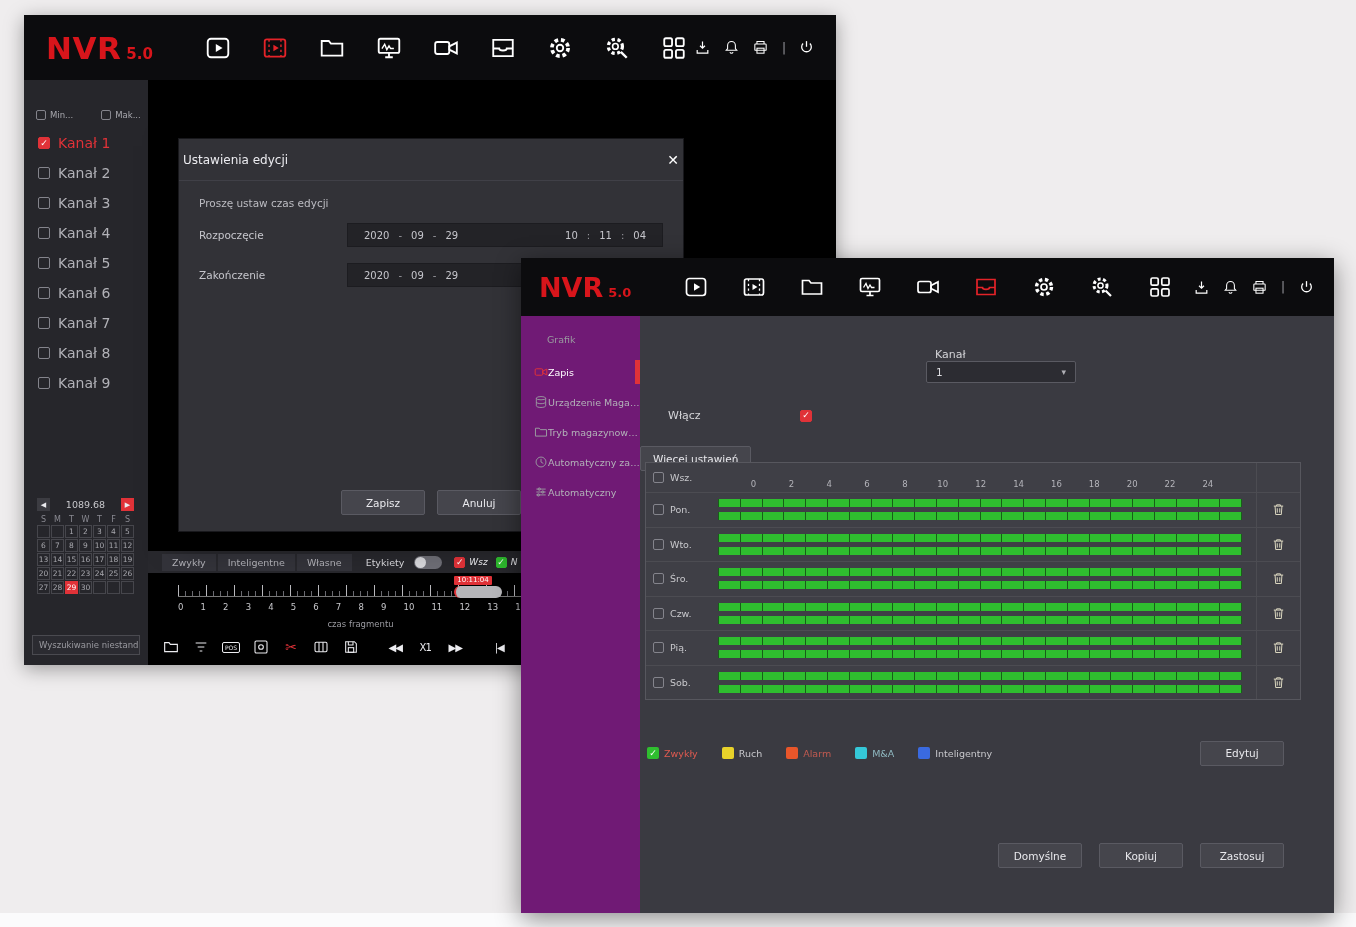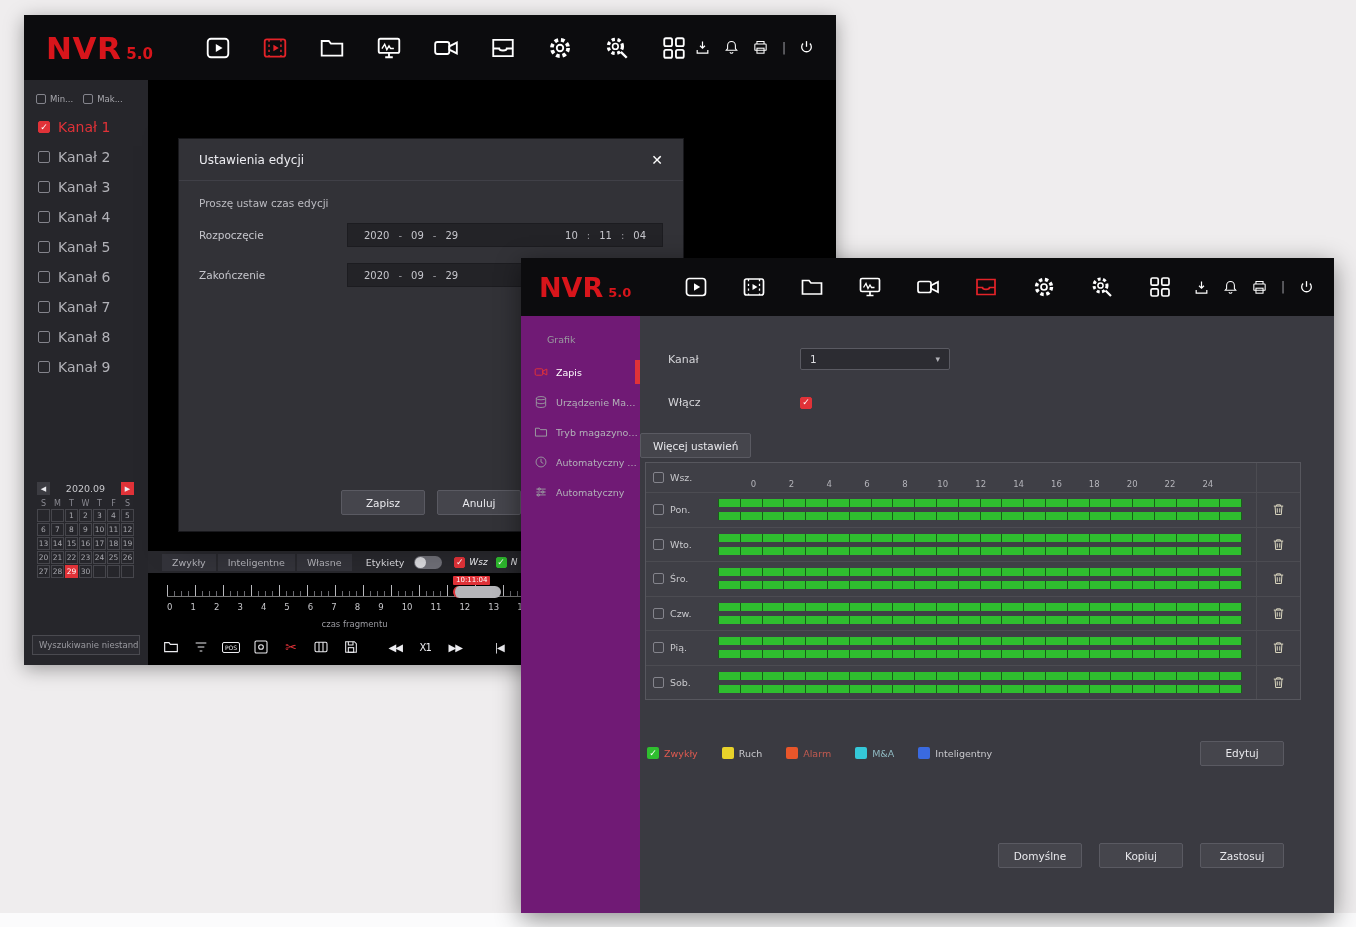--- a/index.html
+++ b/index.html
@@ -27,21 +27,21 @@
 .fw-header .nav-icon svg{width:24px;height:24px;}
 .nav-icon.active{color:#e42328;}
 .right-icons{margin-left:auto;display:flex;align-items:center;gap:9px;color:#fff;}
 .right-icon{width:20px;height:20px;display:flex;align-items:center;justify-content:center;cursor:pointer;}
 .right-icon svg{width:17px;height:17px;}
 .hdr-sep{color:#9a9aa0;font-size:12px;margin:0 2px;}
 
 
 .bw-body{display:flex;height:585px;}
 .bw-sidebar{width:124px;background:#26262b;position:relative;}
-.filter-row{display:flex;gap:10px;padding:14px 12px 8px;}
+.filter-row{display:flex;gap:28px;padding:30px 12px 8px;}
 .mini-filter{display:flex;align-items:center;gap:4px;color:#a8a8ae;font-size:8.5px;}
 .mini-filter .cb{width:10px;height:10px;}
 .chan{display:flex;align-items:center;gap:8px;padding:7px 14px;color:#b2b2b8;font-size:14px;cursor:pointer;text-align:center;}
 .chan.active .chan-label{color:#e03238;}
 .cb{width:12px;height:12px;border:1px solid #84848c;border-radius:2px;display:inline-flex;align-items:center;justify-content:center;background:transparent;flex:none;cursor:pointer;}
 .cb.red{background:#e03238;border-color:#e03238;}
 .cb.checked::after{content:"✓";color:#fff;font-size:9px;line-height:1;}
 .cal{margin:100px 0 0 13px;width:97px;}
 .cal-nav{display:flex;align-items:center;justify-content:space-between;margin-bottom:4px;}
 .cal-btn{width:13px;height:13px;display:flex;align-items:center;justify-content:center;background:#3c3c42;color:#ececf0;font-size:7px;cursor:pointer;}
@@ -56,63 +56,63 @@
 .bw-content{flex:1;background:#000;position:relative;display:flex;flex-direction:column;justify-content:flex-end;}
 .pb-row1{display:flex;align-items:center;height:22px;background:#28282d;margin-bottom:12px;padding:0 14px;gap:10px;}
 .pb-tabs{display:flex;gap:2px;}
 .pb-tab{padding:3px 10px;font-size:9.5px;color:#b0b0b6;background:#33333a;cursor:pointer;white-space:nowrap;}
 .pb-etykiety{color:#d8d8dc;font-size:9.5px;margin-left:4px;}
 .toggle{width:28px;height:13px;border-radius:7px;background:#6e6e76;position:relative;display:inline-block;cursor:pointer;flex:none;}
 .knob{position:absolute;left:1px;top:1px;width:11px;height:11px;border-radius:50%;background:#d8d8dc;}
 .pb-cbs{display:flex;gap:8px;margin-left:2px;}
 .pb-cb{display:flex;align-items:center;gap:4px;color:#ececf0;font-size:9px;cursor:pointer;font-style:italic;}
 .pb-cb .cb{width:11px;height:11px;}
-.pb-timeline{position:relative;margin:0 19px;height:46px;}
+.pb-timeline{position:relative;margin:0 30px;height:46px;}
 .ruler{height:12px;border-bottom:1px solid #777;background-image:repeating-linear-gradient(90deg,#b8b8bc 0 1px,transparent 1px 28px),repeating-linear-gradient(90deg,#6a6a70 0 1px,transparent 1px 7px);background-size:100% 12px,100% 6px;background-position:0 0,0 6px;background-repeat:no-repeat;}
 .marker{position:absolute;left:44%;top:-9px;display:flex;flex-direction:column;align-items:flex-start;cursor:pointer;}
 .tooltip{background:#e03238;color:#fff;font-size:7px;padding:0 3px;line-height:9px;border-radius:1px;}
 .scrub{margin-top:1px;width:48px;height:12px;background:#b6b6ba;border-radius:6px;border-left:2px solid #e03238;}
 .pb-scale{display:flex;justify-content:space-between;margin-top:5px;color:#c8c8cc;font-size:8.5px;}
 .frag{position:absolute;left:23%;bottom:2px;background:#000;color:#9a9aa0;font-size:8.5px;padding:0 5px;}
 .pb-controls{display:flex;align-items:center;gap:12px;margin:7px 14px 9px;color:#ececf0;}
 .pb-ctl{display:flex;align-items:center;justify-content:center;min-width:18px;height:18px;cursor:pointer;}
 .pb-ctl svg{width:16px;height:16px;}
 .pb-ctl.txt{font-size:10px;letter-spacing:-1px;white-space:nowrap;}
 .pb-ctl.red{color:#e03238;}
 .pb-ctl.mlg{margin-left:14px;}
 .scissors{font-size:14px;}
 .posbox{border:1px solid #ececf0;font-size:6px;padding:1px 2px;border-radius:2px;letter-spacing:0;}
 
 
 .modal{position:absolute;left:154px;top:123px;width:506px;height:394px;background:#323237;border:1px solid #18181c;box-shadow:0 8px 30px rgba(0,0,0,.55);z-index:5;}
-.modal-head{height:42px;display:flex;align-items:center;justify-content:space-between;padding:0 20px;color:#ececf0;font-size:12px;border-bottom:1px solid #404047;}
+.modal-head{height:42px;display:flex;align-items:center;justify-content:space-between;padding:0 4px;color:#ececf0;font-size:12px;border-bottom:1px solid #404047;}
 .modal-close{font-size:14px;cursor:pointer;color:#fff;}
 .modal-sub{color:#bcbcc2;font-size:10.5px;padding:16px 20px 6px;}
 .modal-row{display:flex;align-items:center;padding:8px 20px;}
 .modal-row .lbl{width:148px;color:#c6c6cc;font-size:10.5px;}
 .dt-field{flex:1;height:24px;background:#232327;border:1px solid #1c1c20;display:flex;align-items:center;padding:0 16px;color:#c6c6cc;font-size:10px;gap:9px;cursor:pointer;}
 .dt-field .sep{color:#9a9aa0;}
 .dt-gap{flex:1;}
 .modal-buttons{position:absolute;left:0;right:0;bottom:16px;display:flex;justify-content:center;gap:12px;}
 .btn{min-width:84px;height:25px;background:#45454c;border:1px solid #5a5a62;color:#e9e9ed;font-size:10.5px;display:flex;align-items:center;justify-content:center;border-radius:2px;cursor:pointer;font-family:inherit;padding:0 12px;}
 
 
 .fw-body{display:flex;height:597px;}
 .fw-sidebar{width:119px;background:#701a75;}
 .menu-section{color:#9a9aa0;font-size:9.5px;padding:18px 0 12px 26px;}
-.menu-item{height:30px;display:flex;align-items:center;gap:8px;padding-left:13px;color:#b2b2b8;font-size:9.5px;position:relative;cursor:pointer;white-space:nowrap;overflow:hidden;}
+.menu-item{height:30px;display:flex;align-items:center;padding-left:13px;color:#b2b2b8;font-size:9.5px;position:relative;cursor:pointer;white-space:nowrap;overflow:hidden;}
 .menu-item .mi{width:14px;height:14px;flex:none;color:#9a9aa0;display:inline-flex;}
 .menu-item .mi svg{width:14px;height:14px;}
 .menu-item.active{color:#fff;}
 .menu-item.active .mi{color:#e03238;}
 .menu-item.active::after{content:"";position:absolute;right:0;top:3px;bottom:3px;width:5px;background:#e03238;}
 .mi-label{overflow:hidden;text-overflow:ellipsis;}
 .fw-main{flex:1;background:#3a3a41;position:relative;}
 .form-row{display:flex;align-items:center;margin-left:28px;}
-.channel-row{padding-top:32px;}
+.channel-row{padding-top:32px;flex-direction:column;}
 .enable-row{margin-top:26px;}
 .field-label{width:132px;color:#d4d4d8;font-size:11px;}
 .select{width:150px;height:22px;background:#2c2c32;border:1px solid #5a5a62;border-radius:2px;color:#dcdce0;font-size:10.5px;display:flex;align-items:center;justify-content:space-between;padding:0 9px;cursor:pointer;}
 .chev{font-size:9px;color:#b0b0b6;}
 .more-row{display:flex;margin:24px 50px 0 0;}
 .grid{position:absolute;left:5px;top:146px;width:656px;border:1px solid #57575e;background:#3f3f46;}
 .g-row{display:flex;align-items:stretch;height:34.5px;border-top:1px solid #4c4c52;}
 .g-head{height:29px;border-top:none;gap:36px;}
 .g-label{width:68px;display:flex;align-items:center;gap:6px;padding-left:7px;color:#c8c8cc;font-size:9.5px;}
 .g-label .cb{width:11px;height:11px;}
@@ -286,21 +286,21 @@
             <span class="chan-label">Kanał 8</span>
           </div>
           <div class="chan">
             <span class="cb"></span>
             <span class="chan-label">Kanał 9</span>
           </div>
         </div>
       <div class="cal">
         <div class="cal-nav">
           <span class="cal-btn">◀</span>
-          <span class="cal-title">2020.09</span>
+          <span class="cal-title">1089.68</span>
           <span class="cal-btn red">▶</span>
         </div>
         <div class="cal-grid" id="cal-dow">
             <span class="cal-dow">S</span>
             <span class="cal-dow">M</span>
             <span class="cal-dow">T</span>
             <span class="cal-dow">W</span>
             <span class="cal-dow">T</span>
             <span class="cal-dow">F</span>
             <span class="cal-dow">S</span>

